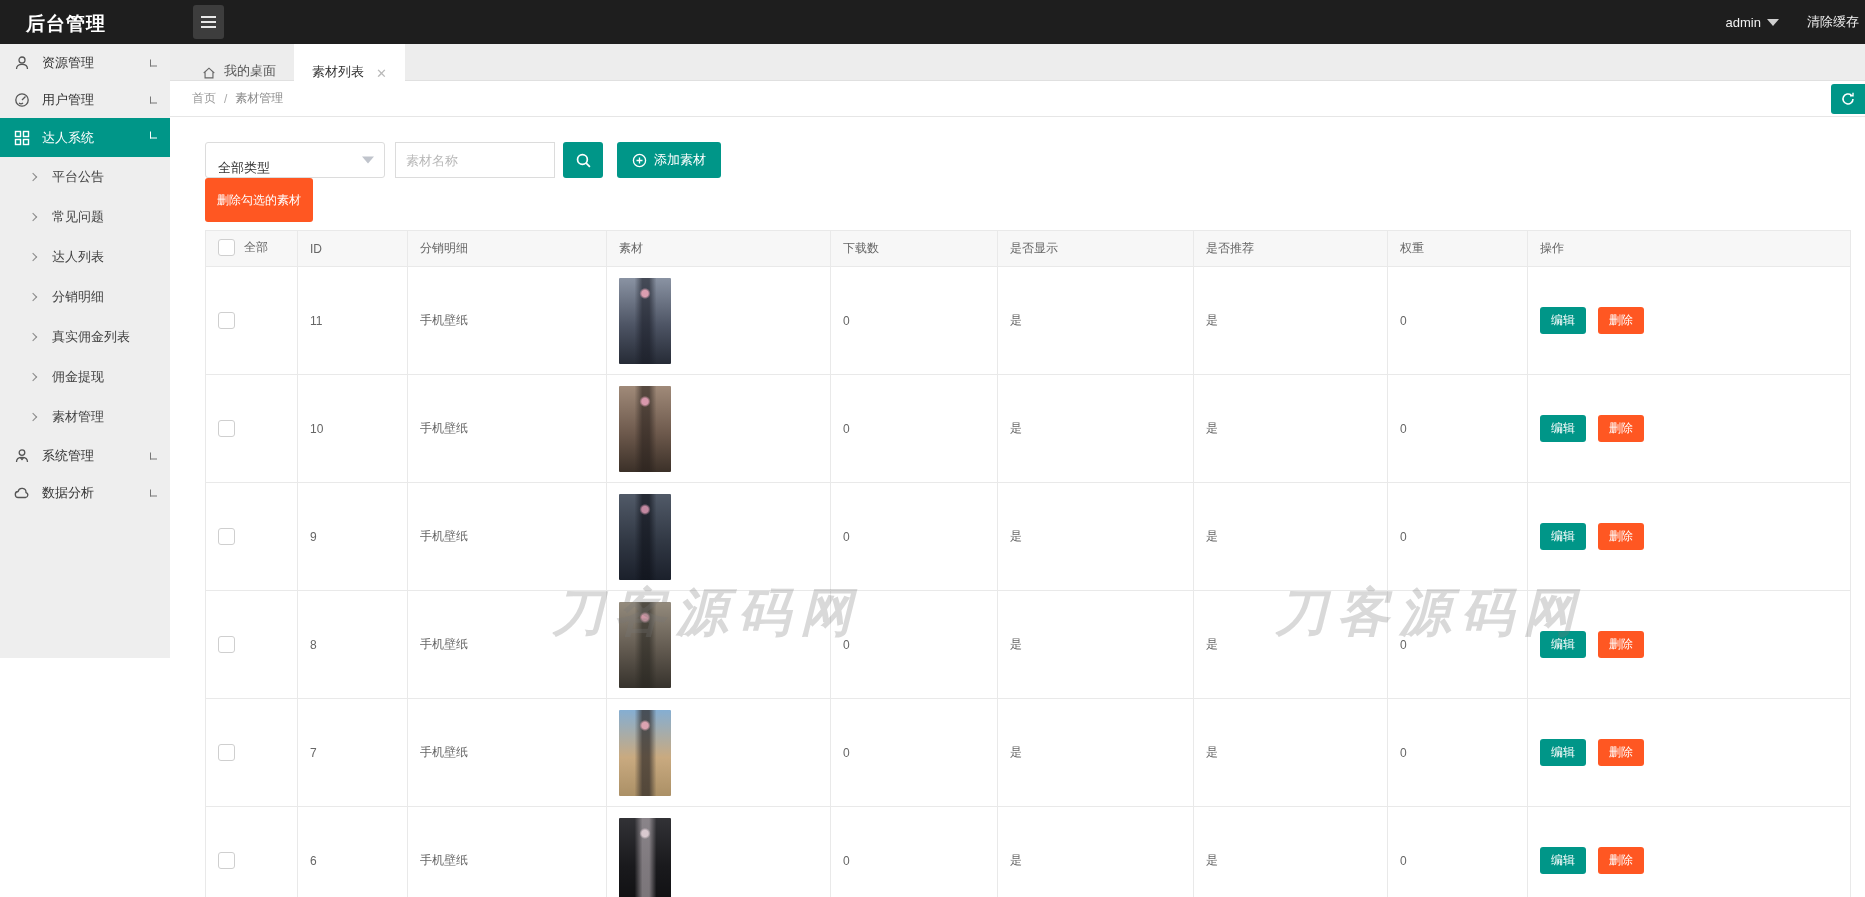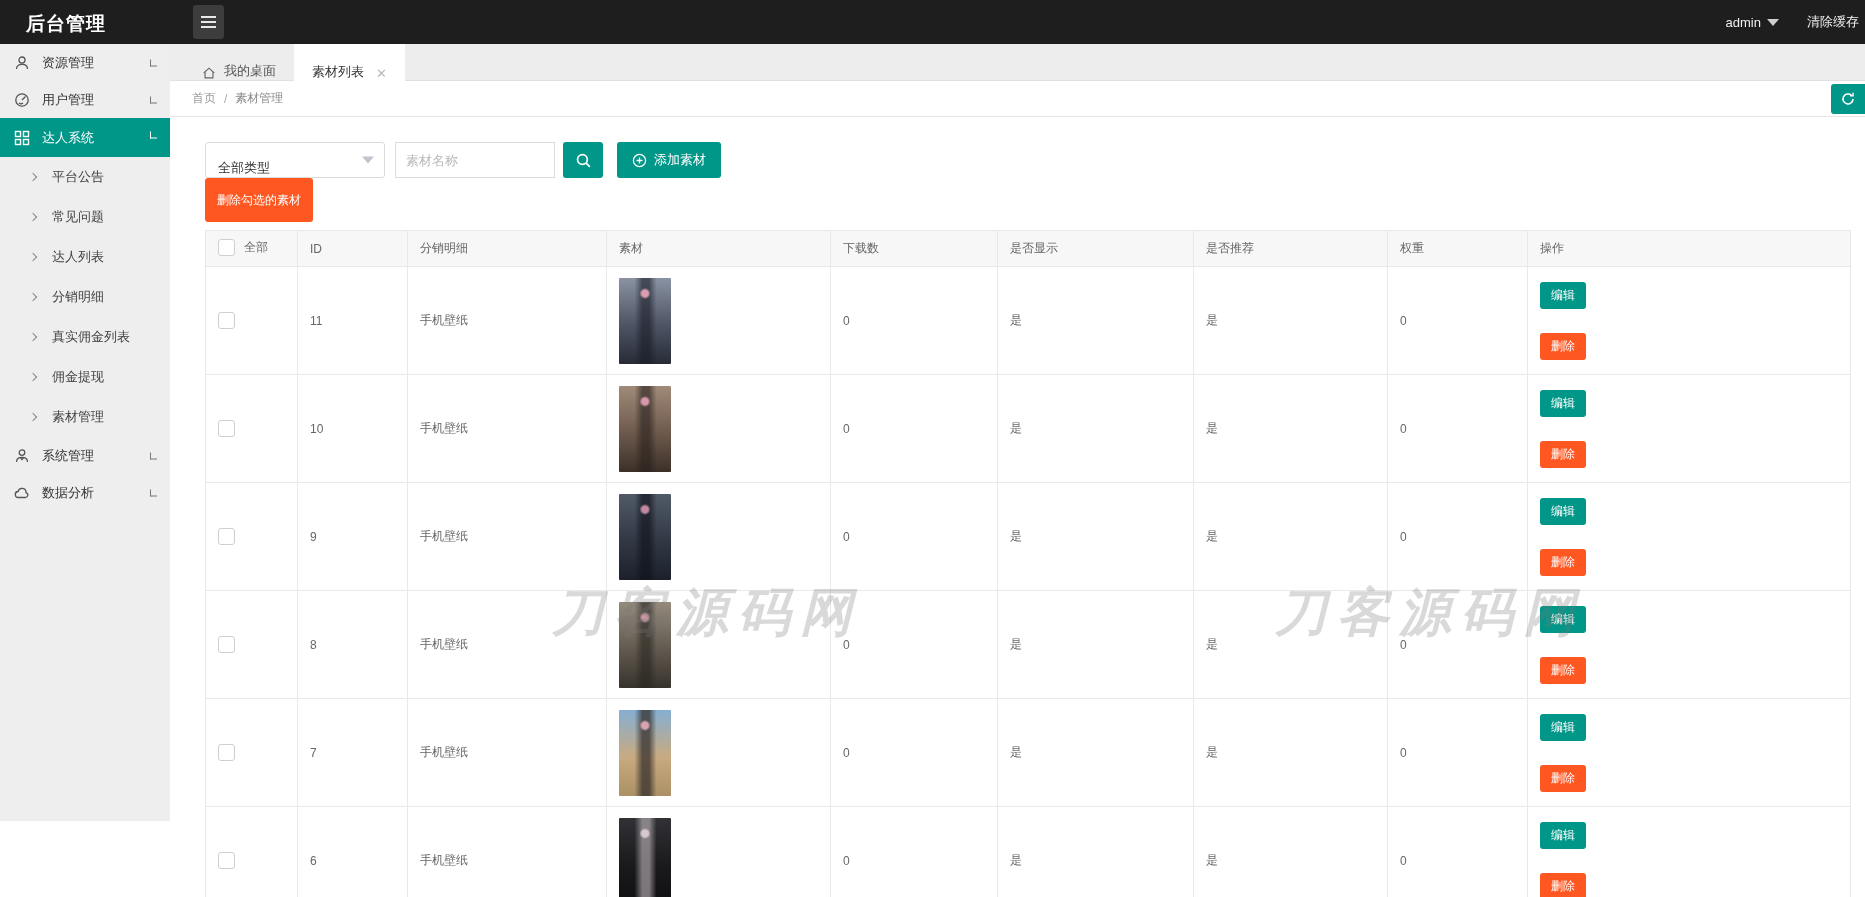--- a/index.html
+++ b/index.html
@@ -13,21 +13,21 @@
   .hamburger-btn { position:absolute; left:193px; top:5px; width:31px; height:34px;
     background:#3d3d3d; border-radius:3px; cursor:pointer; display:flex; flex-direction:column;
     justify-content:center; align-items:center; gap:3px; }
   .hamburger-btn i { display:block; width:15px; height:2px; background:#e8e8e8; }
   .topbar-right { position:absolute; right:6px; top:0; height:44px; display:flex; align-items:center; gap:28px; }
   .admin-chip { display:flex; align-items:center; gap:6px; color:#f0f0f0; font-size:13px; cursor:pointer; }
   .caret-down { width:0; height:0; border-left:6px solid transparent; border-right:6px solid transparent; border-top:7px solid #cfcfcf; }
   .clear-cache { color:#f0f0f0; font-size:13px; cursor:pointer; white-space:nowrap; }
 
   
-  .sidebar { position:absolute; left:0; top:44px; width:170px; height:777px; background:#eeeeee; z-index:20; }
+  .sidebar { position:absolute; left:0; top:44px; width:170px; height:614px; background:#eeeeee; z-index:20; }
   .side-item { position:relative; height:37px; display:flex; align-items:center; padding-left:13px; gap:12px;
     font-size:13px; color:#333; cursor:pointer; }
   .side-item .s-icon { width:17px; height:17px; flex:0 0 17px; display:flex; align-items:center; justify-content:center; }
   .side-item .s-icon svg { stroke:#555; }
   .side-item .chev { position:absolute; right:13px; top:50%; transform:translateY(-50%); }
   .chev-l { width:7px; height:7px; border-left:1.5px solid #777; border-bottom:1.5px solid #777; transform:rotate(45deg); }
   .chev-d { width:7px; height:7px; border-left:1.5px solid #fff; border-bottom:1.5px solid #fff; transform:rotate(-45deg); margin-top:-3px; }
   .side-item.active { background:#009688; color:#fff; height:39px; }
   .side-item.active .s-icon svg { stroke:#fff; }
   .sub-item { position:relative; height:40px; display:flex; align-items:center; padding-left:52px;
@@ -74,21 +74,21 @@
   table.mat { margin-top:8px; border-collapse:collapse; table-layout:fixed; width:1645px;
     font-size:12px; color:#666; position:relative; z-index:1; background:transparent; }
   table.mat th, table.mat td { border:1px solid #e9e9e9; text-align:left; padding-left:12px; font-weight:400; }
   table.mat thead th { height:36px; background:#f7f7f7; color:#666; }
   table.mat tbody td { height:108px; background:transparent; }
   tr.shaded td { background:rgba(0,0,0,0.022); }
   .chk { display:inline-block; width:17px; height:17px; border:1px solid #cfcfcf; border-radius:3px;
     background:#fff; vertical-align:middle; cursor:pointer; }
   .th-all { display:inline-flex; align-items:center; gap:9px; }
   .thumb { width:52px; height:86px; border-radius:1px; position:relative; z-index:3; }
-  .row-btns { display:flex; gap:24px;flex-direction:column; }
+  .row-btns { display:flex; gap:12px; }
   .mini-btn { width:46px; height:27px; border:none; border-radius:3px; color:#fff; font-size:12px;
     cursor:pointer; font-family:inherit; }
   .mini-btn.edit { background:#009688; }
   .mini-btn.del { background:#ff5722; }
 
   .watermark { position:absolute; top:534px; font-size:52px; font-weight:900; font-style:italic;
     color:rgba(120,120,120,0.28); letter-spacing:10px; white-space:nowrap; z-index:2; pointer-events:none; }
   .wm-left { left:382px; }
   .wm-right { left:1105px; }
 </style>

